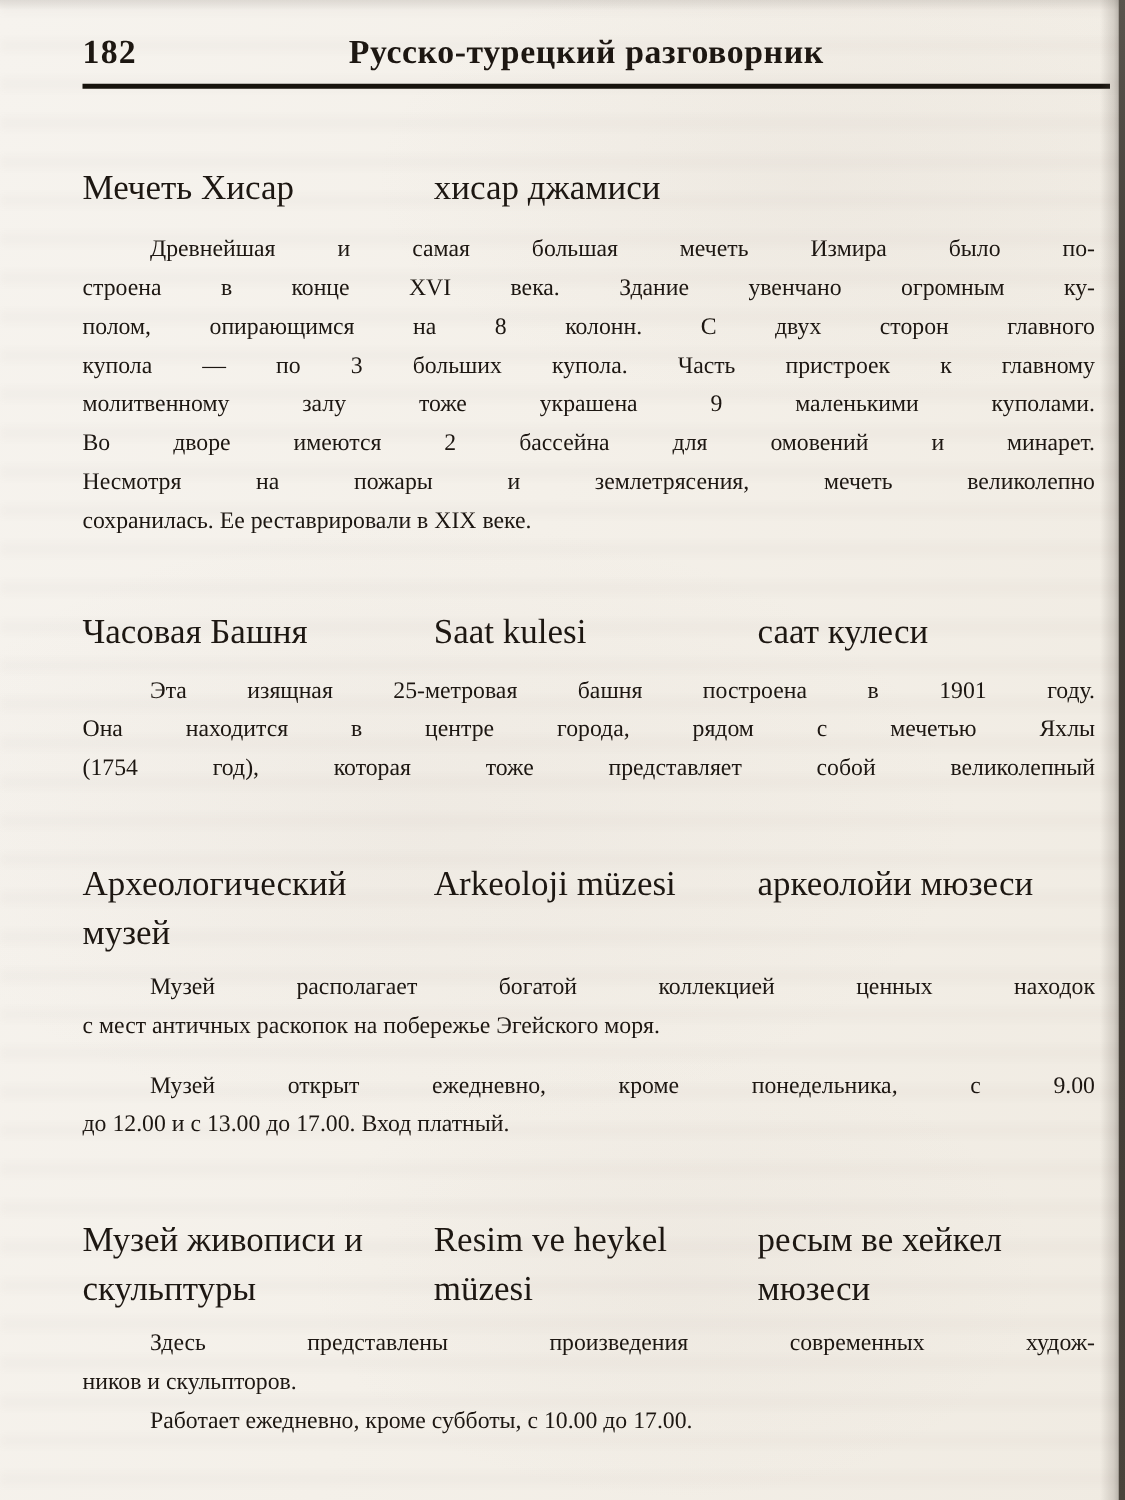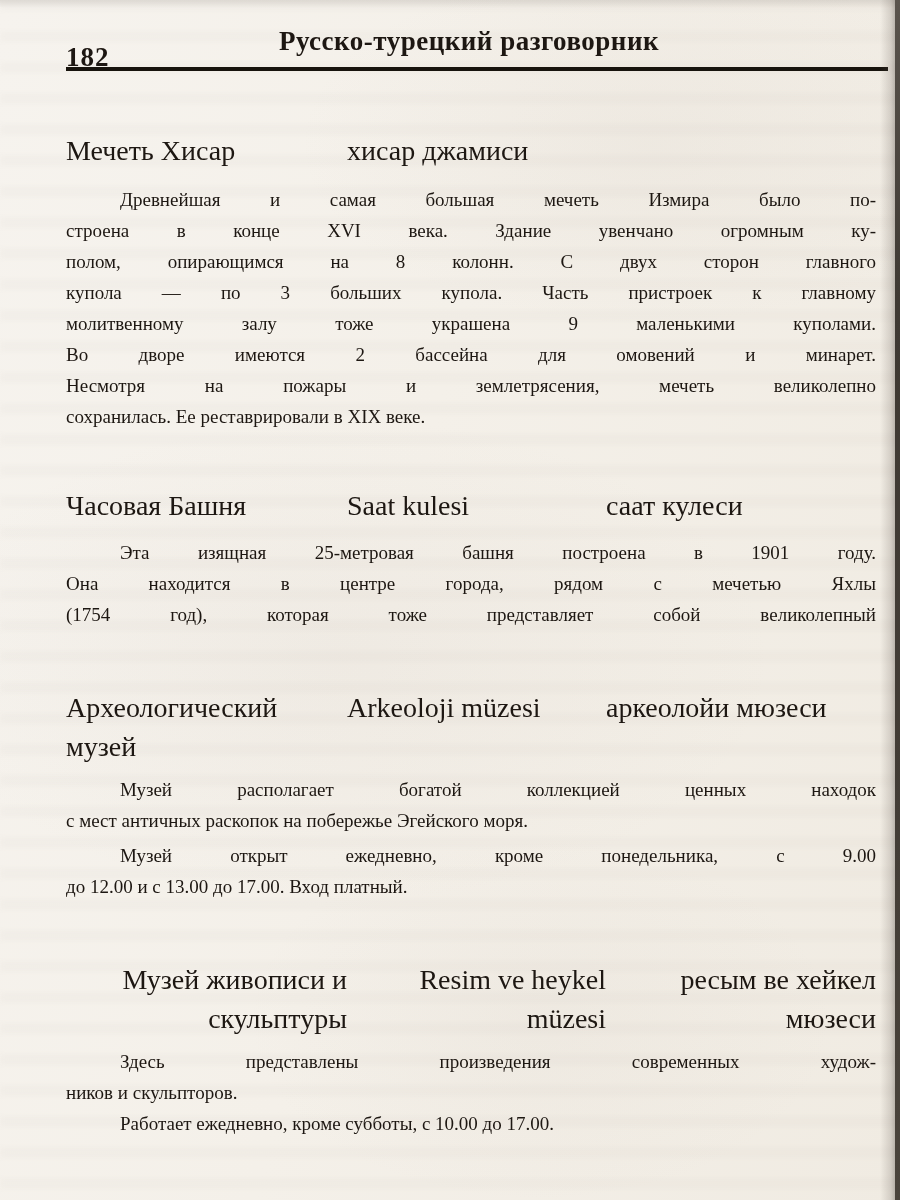--- a/index.html
+++ b/index.html
@@ -36,21 +36,21 @@
   }
   .scan-top {
     position:absolute; top:0; left:0; width:100%; height:8px; pointer-events:none;
     background:linear-gradient(to bottom, rgba(120,112,104,0.18), rgba(120,112,104,0));
   }
 
   .content { position:relative; padding:26px 24px 0 66px; }
 
   
   .header { position:relative; height:34px; border-bottom:4px solid #17130d; padding-bottom:7px; margin-right:-12px; }
-  .page-num { position:absolute; left:0; top:16px; font-size:27px; font-weight:700; letter-spacing:1px; }
+  .page-num { position:absolute; left:0; top:0; font-size:27px; font-weight:700; letter-spacing:1px; }
   .book-title { position:absolute; left:0; right:16px; top:0; text-align:center; font-size:27px; font-weight:700; letter-spacing:0.5px; }
 
   
   .section-title { margin-top:42px; font-size:31px; line-height:35px; font-weight:700; letter-spacing:1px; }
 
   
   .dict-row {
     display:grid; grid-template-columns:281px 259px 1fr;
     font-size:28px; line-height:39px;
   }
@@ -62,22 +62,22 @@
   .pline-last { text-align-last:left; -moz-text-align-last:left; }
   .para .pline:first-child { text-indent:54px; }
 
   
   .entry-0 .dict-row { margin-top:20px; }
   .entry-0 .para     { margin-top:14px; }
   .entry-1 .dict-row { margin-top:14px; }
   .entry-1 .para     { margin-top:12px; }
   .entry-2 .dict-row { margin-top:18px; }
   .entry-2 .para-0   { margin-top:8px; }
-  .entry-2 .para-1   { margin-top:4px; }
-  .entry-3 .dict-row { margin-top:18px;text-align:right; }
+  .entry-2 .para-1   { margin-top:17px; }
+  .entry-3 .dict-row { margin-top:18px; }
   .entry-3 .para-0   { margin-top:8px; }
   .entry-4 .dict-row { margin-top:25px; }
 </style>
 </head>
 <body>
 
 <div class="page">
   <div class="bleed"></div>
   <div class="scan-top"></div>
 

